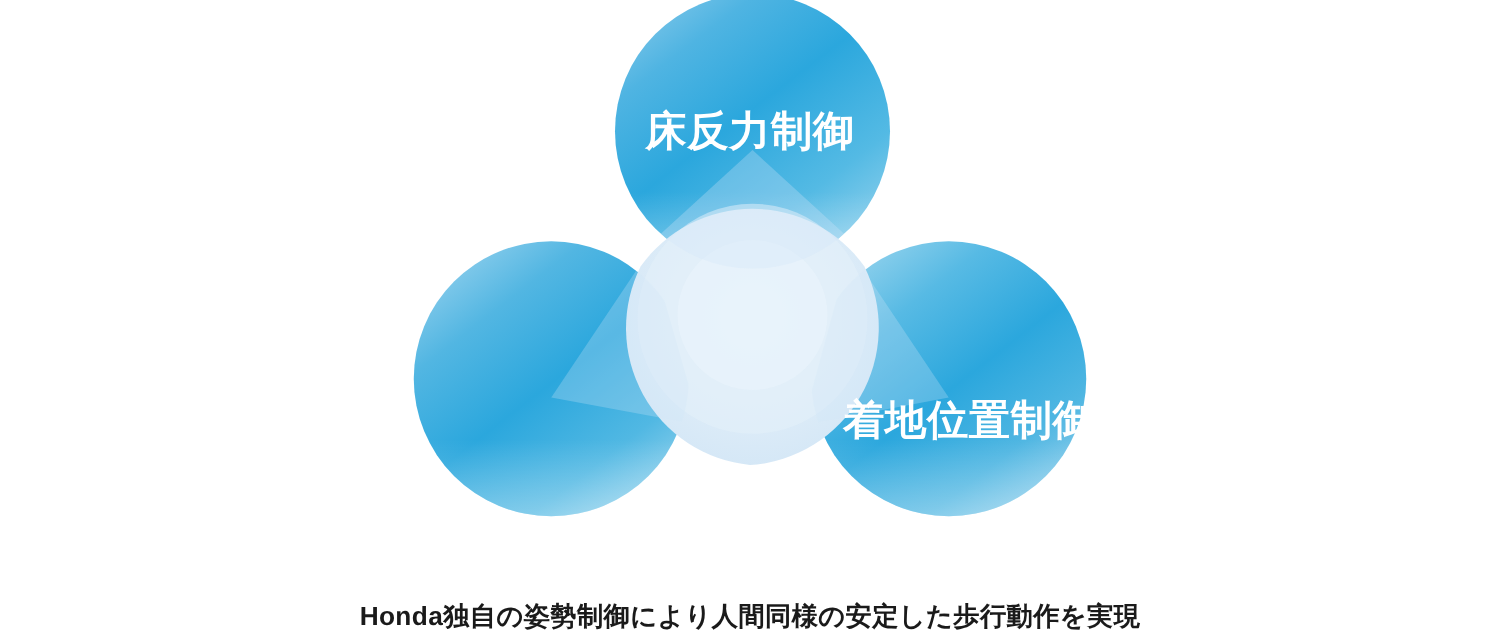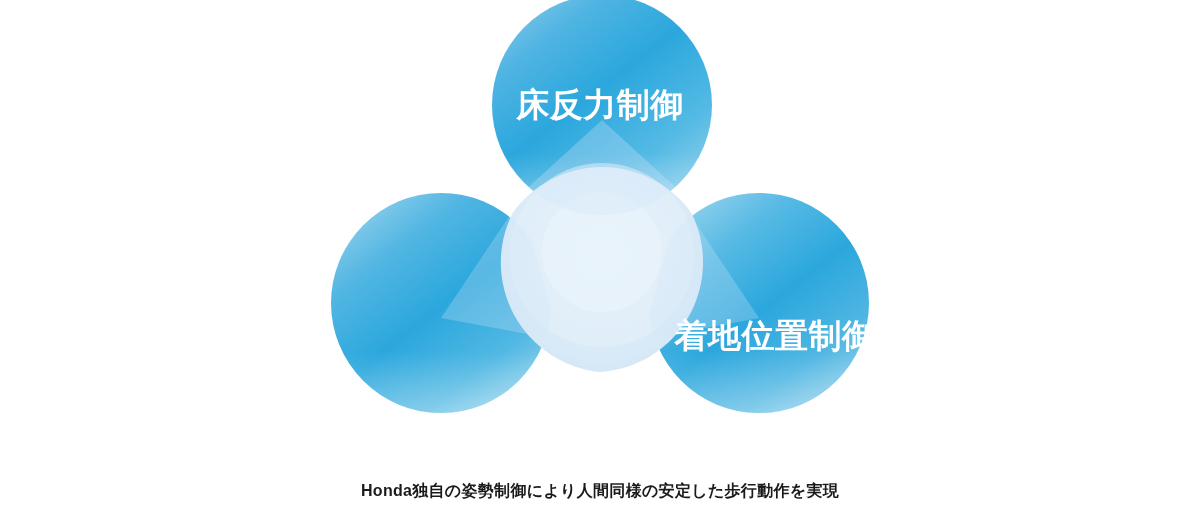--- a/index.html
+++ b/index.html
@@ -73,21 +73,21 @@
   }
 
   
   .caption {
     position: absolute;
     left: 0;
     top: 481px;
     width: 1200px;
     text-align: center;
     color: #1a1a1a;
-    font-size: 16px;
+    font-size: 21px;
     font-weight: 700;
     letter-spacing: 0.3px;
     line-height: 1.2;
     white-space: nowrap;
     font-family: "Liberation Sans", "DejaVu Sans", sans-serif;
   }
 </style>
 </head>
 <body>
 

